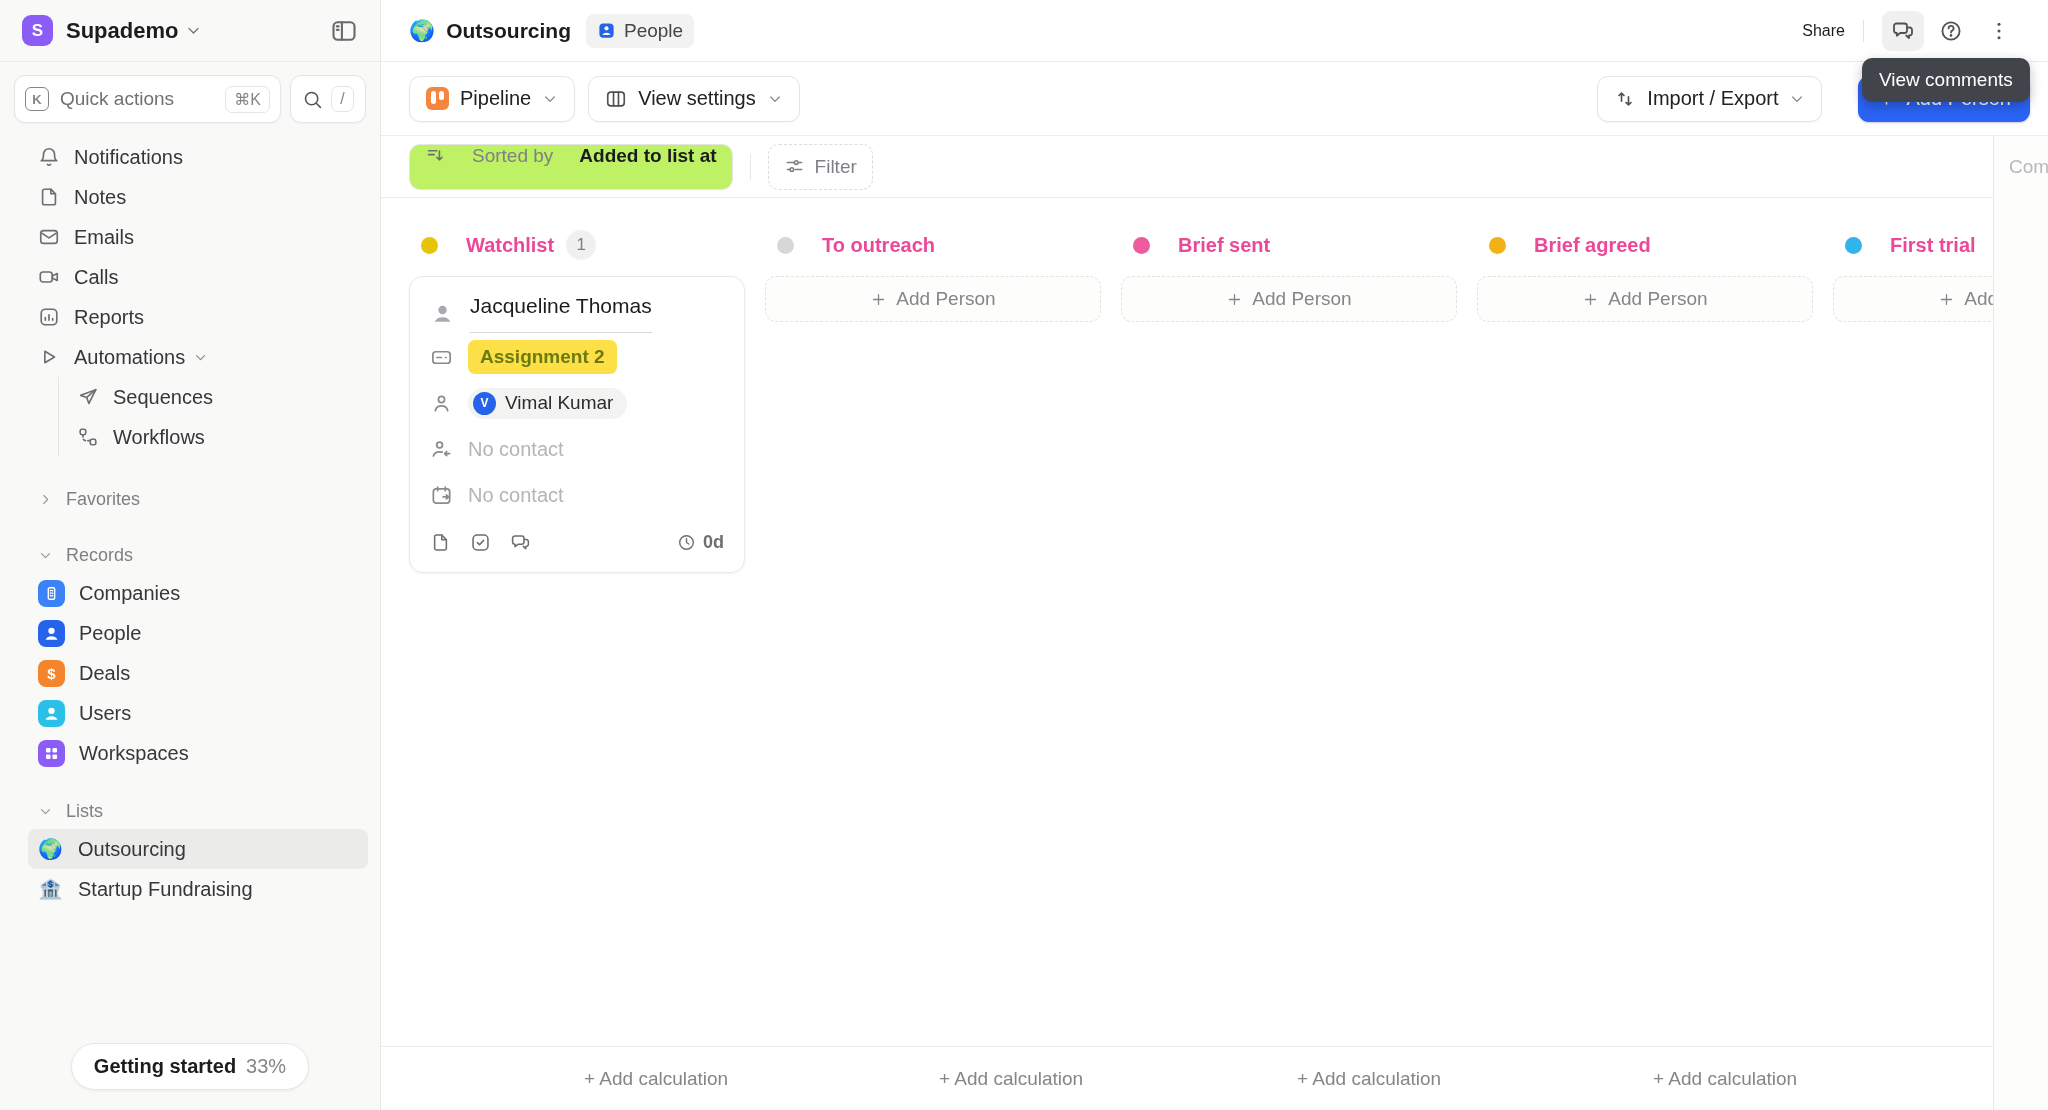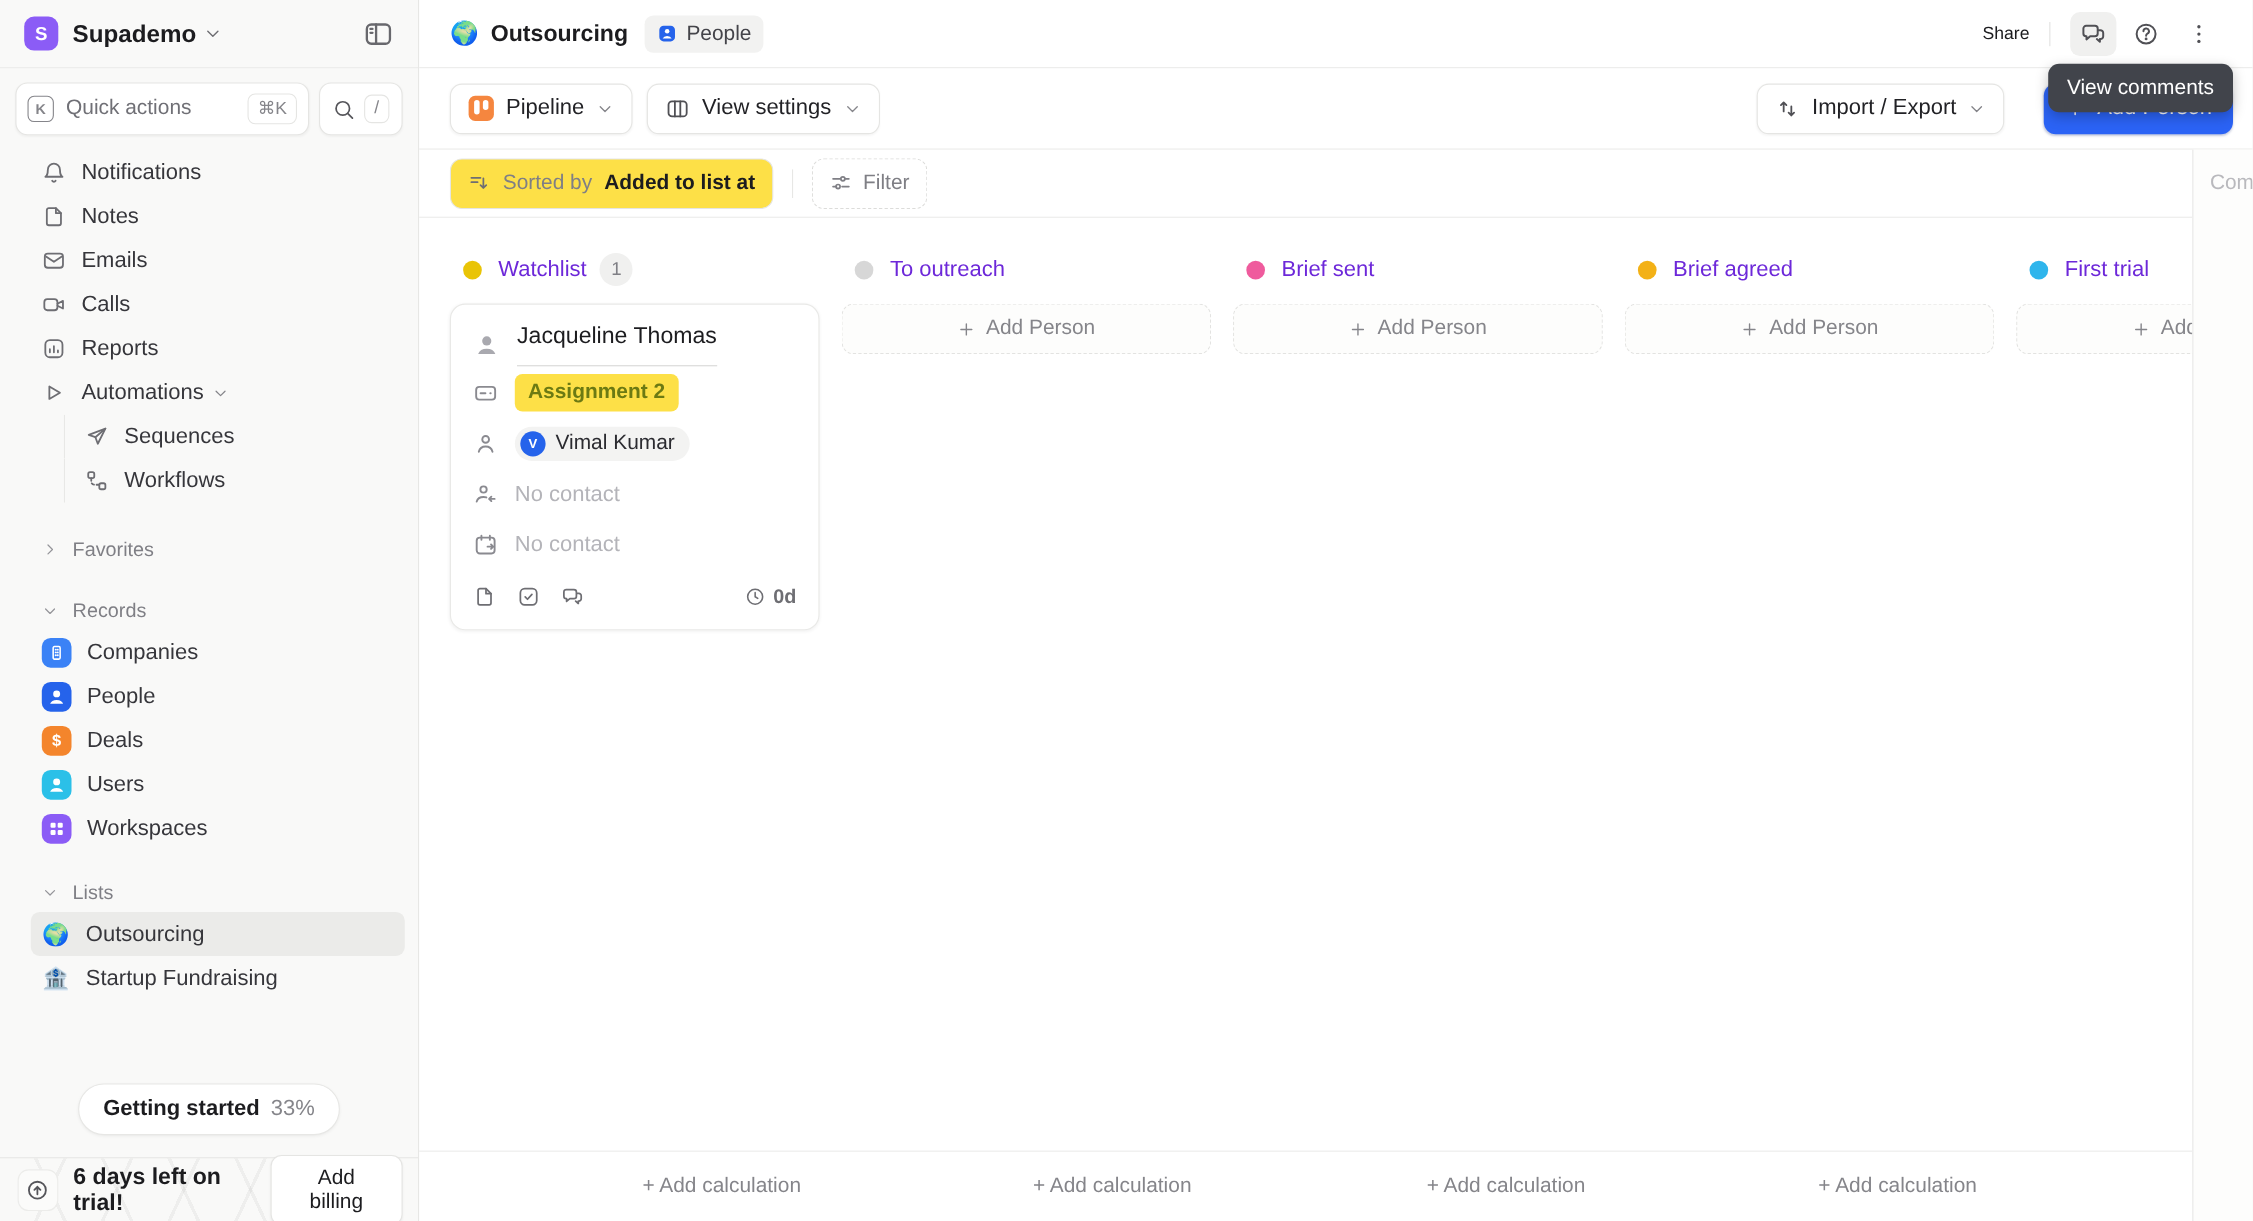--- a/index.html
+++ b/index.html
@@ -81,33 +81,33 @@
   .pipe-ic i.b1 { left:5px; height:13px; }
   .pipe-ic i.b2 { left:13px; height:9px; }
   .tb-btn .gic { width:22px; height:22px; color:#505055; }
   .tb-right { margin-left:auto; display:flex; align-items:center; gap:36px; }
   .add-person-btn { display:flex; align-items:center; gap:10px; height:46px; padding:0 19px; background:#2b63f5; border-radius:11px; color:#fff; font-size:20px; font-weight:500; cursor:pointer; box-shadow:0 1px 2px rgba(20,40,120,.25); }
   .add-person-btn .ic { width:19px; height:19px; }
 
   .content-row { flex:1; display:flex; min-height:0; }
   #board-wrap { flex:1; min-width:0; display:flex; flex-direction:column; position:relative; overflow:hidden; }
   .sort-row { height:62px; display:flex; align-items:center; padding:0 28px; border-bottom:1px solid #ececea; flex:none; }
-  .sort-btn { display:flex; align-items:center; gap:11px; height:46px; padding:0 15px; border:1px solid #e5e5e3; border-radius:11px; background:#fde047; cursor:pointer; }
+  .sort-btn { display:flex; align-items:flex-start; gap:26px; height:46px; padding:0 15px; border:1px solid #e5e5e3; border-radius:11px; background:#bef264; cursor:pointer; }
   .sort-btn .gic { width:21px; height:21px; color:#6e6e73; }
   .sort-btn .muted { font-size:19px; color:#7f7f85; }
   .sort-btn .val { font-size:19px; font-weight:600; color:#1c1c1f; }
   .sort-div { width:1px; height:26px; background:#e7e7e5; margin:0 17px; }
   .filter-btn { display:flex; align-items:center; gap:10px; height:46px; padding:0 15px; border:1.6px dashed #dcdcda; border-radius:11px; background:#fff; cursor:pointer; font-size:19px; color:#7f7f85; }
   .filter-btn .gic { width:21px; height:21px; color:#7f7f85; }
 
   #board { flex:1; position:relative; padding:30px 0 0 28px; display:flex; gap:20px; overflow:hidden; }
   .col { width:336px; flex:none; }
   .col-head { display:flex; align-items:center; height:34px; padding-left:12px; margin-bottom:14px; }
   .col-dot { width:17px; height:17px; border-radius:50%; }
-  .col-name { font-size:20px; font-weight:400; color:#6d28d9; margin-left:15px; }
+  .col-name { font-size:20px; font-weight:700; color:#ec4899; margin-left:28px; }
   .col-count { min-width:30px; height:30px; border-radius:50%; background:#f0f0ef; color:#7f7f85; font-size:17px; display:flex; align-items:center; justify-content:center; margin-left:12px; }
   .addp-btn { height:46px; border:1.6px dashed #e3e3e1; border-radius:11px; background:#fdfdfc; display:flex; align-items:center; justify-content:center; gap:9px; font-size:19px; color:#85858a; cursor:pointer; }
   .addp-btn .ic { width:17px; height:17px; }
 
   .card { background:#fff; border:1px solid #e9e9e7; border-radius:14px; box-shadow:0 1px 3px rgba(0,0,0,.05); padding:15px 20px 13px; cursor:pointer; }
   .card-row { display:flex; align-items:center; height:46px; }
   .card-row .ric { width:23px; height:23px; color:#8a8a90; }
   .card-name-row { height:42px; }
   .pav { width:25px; height:25px; color:#a9a9af; }
   .card-name { font-size:21px; font-weight:500; color:#1c1c1f; margin-left:15px; border-bottom:1px solid #d8d8d6; padding-bottom:14px; cursor:pointer; }
@@ -333,32 +333,20 @@
           </div>
         </div>
     </div>
 
     <div class="sb-bottom">
       <div class="gs-wrap">
         <div class="gs-pill">
           <span>Getting started</span><span class="pct">33%</span>
         </div>
       </div>
-      <div class="trial-bar">
-        <div class="trial-icon">
-          <span class="ic">
-              <svg viewBox="0 0 24 24" fill="none" stroke="currentColor" stroke-width="1.8" stroke-linecap="round" stroke-linejoin="round">
-                <circle cx="12" cy="12" r="8.4"></circle>
-                <path d="M12 16V8.6m0 0-3 3m3-3 3 3"></path>
-              </svg>
-            </span>
-        </div>
-        <div class="trial-msg">6 days left on trial!</div>
-        <button class="billing-btn">Add billing</button>
-      </div>
     </div>
   </aside>
 
   <main id="main">
 
     <div class="top-header">
       <span class="list-emoji">🌍</span>
       <span class="list-title">Outsourcing</span>
       <div class="obj-badge">
         <span class="ic">

